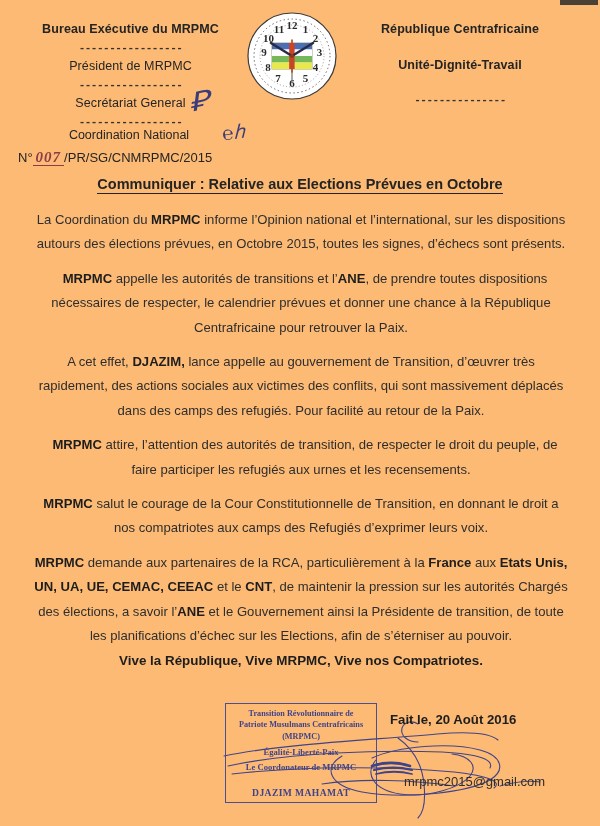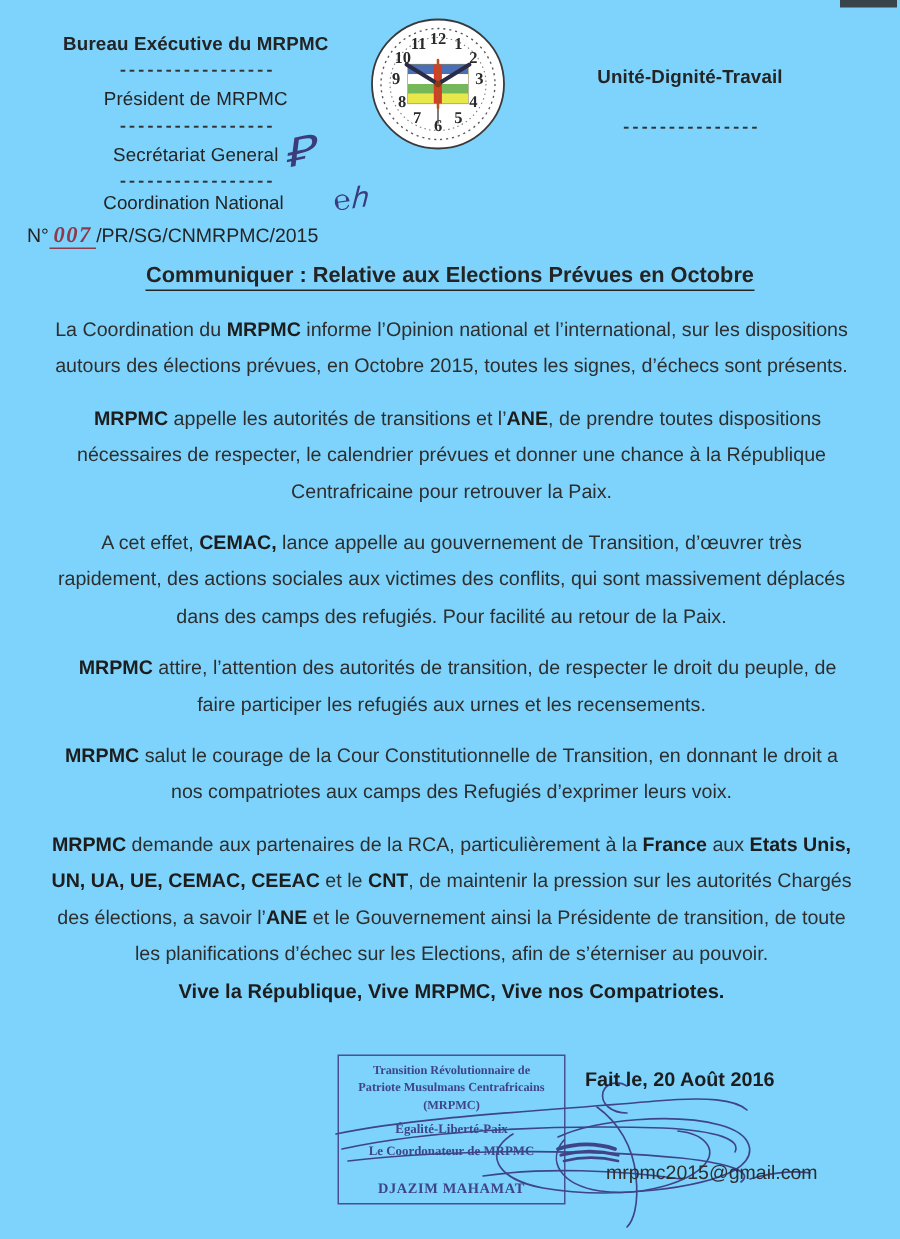--- a/index.html
+++ b/index.html
@@ -7,21 +7,21 @@
     padding: 0;
     background: #ffffff;
   }
   body {
     font-family: "Liberation Sans", sans-serif;
   }
   #page {
     position: relative;
     width: 600px;
     height: 826px;
-    background: #7dd3fc;
+    background: #fdba74;
     overflow: hidden;
     color: #2b2b2b;
   }
 
   
   .scan-artifact {
     position: absolute;
     top: 0;
     right: 2px;
     width: 38px;
@@ -256,20 +256,21 @@
       <div class="dashes">-----------------</div>
       <div class="hdr-line sub">Président de MRPMC</div>
       <div class="dashes">-----------------</div>
       <div class="hdr-line sub">Secrétariat  General</div>
       <div class="dashes">-----------------</div>
     </div>
 
     <div class="paraph-sg">₽</div>
 
     <div class="hdr-right">
+      <div class="hdr-line">République Centrafricaine</div>
       <div style="height:22px"></div>
       <div class="hdr-line">Unité-Dignité-Travail</div>
       <div class="dashes">---------------</div>
     </div>
 
     <div class="emblem">
       <svg width="92" height="92" viewBox="0 0 92 92" xmlns="http://www.w3.org/2000/svg">
         <ellipse cx="46" cy="46" rx="44" ry="43" fill="#ffffff" stroke="#3a3a3a" stroke-width="1.2"></ellipse>
         <ellipse cx="46" cy="46" rx="38" ry="37" fill="none" stroke="#555" stroke-width="0.9" stroke-dasharray="1.4 2.6"></ellipse>
         <ellipse cx="46" cy="46" rx="32" ry="31" fill="none" stroke="#777" stroke-width="0.7" stroke-dasharray="1 2.2"></ellipse>
@@ -318,21 +319,21 @@
     </div>
   </div>
 
   <div class="doc-title">
     <span>Communiquer : Relative aux Elections Prévues en Octobre</span>
   </div>
 
   <div class="body">
     <p class="para"><span>La Coordination du </span><b>MRPMC</b><span> informe l’Opinion national et l’international, sur les dispositions autours des élections prévues, en Octobre 2015, toutes les signes, d’échecs sont présents.</span></p>
     <p class="para indent"><b>MRPMC</b><span> appelle les autorités de transitions et l’</span><b>ANE</b><span>, de prendre toutes dispositions nécessaires de respecter, le calendrier prévues et donner une chance à la République Centrafricaine pour retrouver la Paix.</span></p>
-    <p class="para"><span>A cet effet, </span><b>CEMAC,</b><span> lance appelle au gouvernement de Transition, d’œuvrer très rapidement, des actions sociales aux victimes des conflits, qui sont massivement déplacés dans des camps des refugiés. Pour facilité au retour de la Paix.</span></p>
+    <p class="para"><span>A cet effet, </span><b>DJAZIM,</b><span> lance appelle au gouvernement de Transition, d’œuvrer très rapidement, des actions sociales aux victimes des conflits, qui sont massivement déplacés dans des camps des refugiés. Pour facilité au retour de la Paix.</span></p>
     <p class="para indent"><b>MRPMC</b><span> attire, l’attention des autorités de transition, de respecter le droit du peuple, de faire participer les refugiés aux urnes et les recensements.</span></p>
     <p class="para"><b>MRPMC</b><span> salut le courage de la Cour Constitutionnelle de Transition, en donnant le droit a nos compatriotes aux camps des Refugiés d’exprimer leurs voix.</span></p>
     <p class="para tight"><b>MRPMC</b><span> demande aux partenaires de la RCA, particulièrement à la </span><b>France</b><span> aux </span><b>Etats Unis, UN, UA, UE, CEMAC, CEEAC</b><span> et le </span><b>CNT</b><span>, de maintenir la pression sur les autorités Chargés des élections, a savoir l’</span><b>ANE</b><span> et le Gouvernement ainsi la Présidente de transition, de toute les planifications d’échec sur les Elections, afin de s’éterniser au pouvoir.</span></p>
     <p class="slogan">Vive la République, Vive MRPMC, Vive nos Compatriotes.</p>
   </div>
 
   <div class="stamp">
     <div class="stamp-l1">Transition Révolutionnaire de</div>
     <div class="stamp-l1">Patriote Musulmans Centrafricains</div>
     <div class="stamp-l2">(MRPMC)</div>

